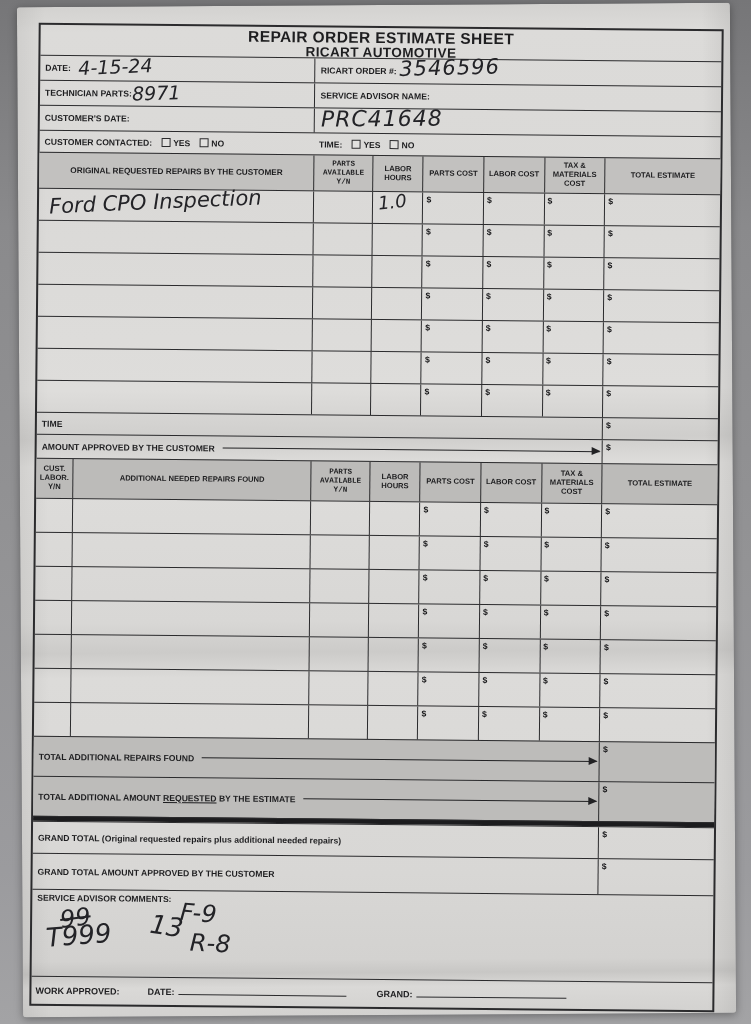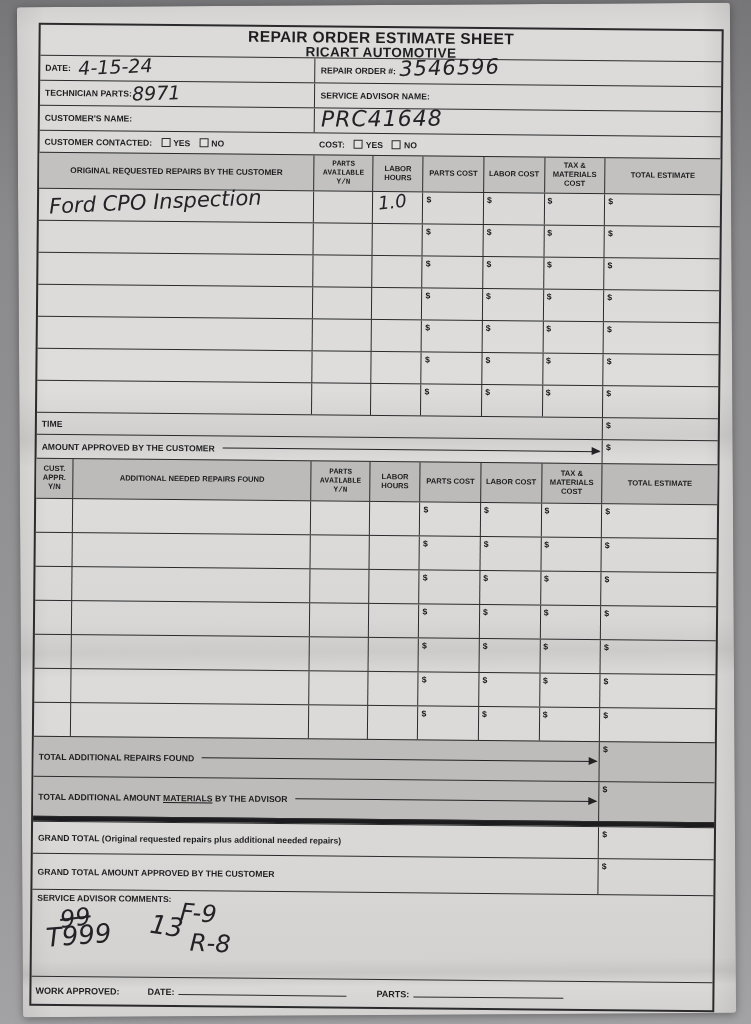--- a/index.html
+++ b/index.html
@@ -111,54 +111,54 @@
     <div class="t1">REPAIR ORDER ESTIMATE SHEET</div>
     <div class="t2">RICART AUTOMOTIVE</div>
   </div>
 
   <div class="frow">
     <div class="fcell left">
       <span class="flabel">DATE:</span>
       <span class="hw hw-date">4-15-24</span>
     </div>
     <div class="fcell right">
-      <span class="flabel">REPAIR ORDER #:</span>
+      <span class="flabel">RICART ORDER #:</span>
       <span class="hw hw-ro">3546596</span>
     </div>
   </div>
 
   <div class="frow">
     <div class="fcell left">
       <span class="flabel">TECHNICIAN PARTS:</span>
       <span class="hw hw-tech">8971</span>
     </div>
     <div class="fcell right">
       <span class="flabel">SERVICE ADVISOR NAME:</span>
     </div>
   </div>
 
   <div class="frow">
     <div class="fcell left">
-      <span class="flabel">CUSTOMER'S NAME:</span>
+      <span class="flabel">CUSTOMER'S DATE:</span>
     </div>
     <div class="fcell right">
       <span class="hw hw-stock">PRC41648</span>
     </div>
   </div>
 
   <div class="cbrow">
     <div class="fcell left" style="padding-left:5px">
       <span class="flabel">CUSTOMER CONTACTED:</span>
       <span class="cb"></span>
       <span class="flabel">YES</span>
       <span class="cb"></span>
       <span class="flabel">NO</span>
     </div>
     <div class="fcell" style="flex:1;padding-left:5px">
-      <span class="flabel">COST:</span>
+      <span class="flabel">TIME:</span>
       <span class="cb"></span>
       <span class="flabel">YES</span>
       <span class="cb"></span>
       <span class="flabel">NO</span>
     </div>
   </div>
 
   <div class="trow thead thead1">
     <div class="cell c-desc h-desc">ORIGINAL REQUESTED REPAIRS BY THE CUSTOMER</div>
     <div class="cell c-avail">PARTS AVAILABLE Y/N</div>
@@ -304,21 +304,21 @@
 
   <div class="sumrow h24">
     <span class="lab">AMOUNT APPROVED BY THE CUSTOMER</span>
     <div class="arrowline"></div>
     <div class="usdcell">
         <span class="usd">$</span>
       </div>
   </div>
 
   <div class="trow thead thead2">
-    <div class="cell c-appr">CUST. APPR. Y/N</div>
+    <div class="cell c-appr">CUST. LABOR. Y/N</div>
     <div class="cell c-desc2">ADDITIONAL NEEDED REPAIRS FOUND</div>
     <div class="cell c-avail">PARTS AVAILABLE Y/N</div>
     <div class="cell c-labor">LABOR HOURS</div>
     <div class="cell c-cost">PARTS COST</div>
     <div class="cell c-cost">LABOR COST</div>
     <div class="cell c-cost">TAX &amp; MATERIALS COST</div>
     <div class="cell c-total">TOTAL ESTIMATE</div>
   </div>
 
   <div id="t2body">
@@ -452,21 +452,21 @@
 
   <div class="sumrow h40 grayband">
     <span class="lab">TOTAL ADDITIONAL REPAIRS FOUND</span>
     <div class="arrowline"></div>
     <div class="usdcell">
         <span class="usd">$</span>
       </div>
   </div>
 
   <div class="sumrow h40 grayband">
-    <span class="lab"><span>TOTAL ADDITIONAL AMOUNT </span><span class="ul">MATERIALS</span><span> BY THE ADVISOR</span></span>
+    <span class="lab"><span>TOTAL ADDITIONAL AMOUNT </span><span class="ul">REQUESTED</span><span> BY THE ESTIMATE</span></span>
     <div class="arrowline"></div>
     <div class="usdcell">
         <span class="usd">$</span>
       </div>
   </div>
 
   <div class="thick"></div>
 
   <div class="sumrow h32">
     <span class="lab">GRAND TOTAL (Original requested repairs plus additional needed repairs)</span>
@@ -488,17 +488,17 @@
     <span class="hw hw-c2">T999</span>
     <span class="hw hw-c3">13</span>
     <span class="hw hw-c4">F-9</span>
     <span class="hw hw-c5">R-8</span>
   </div>
 
   <div class="footer">
     <span class="flabel wa">WORK APPROVED:</span>
     <span class="flabel">DATE:</span>
     <span class="wline wl-date"></span>
-    <span class="flabel">PARTS:</span>
+    <span class="flabel">GRAND:</span>
     <span class="wline wl-time"></span>
   </div>
 
 </div>
 
 </body></html>

